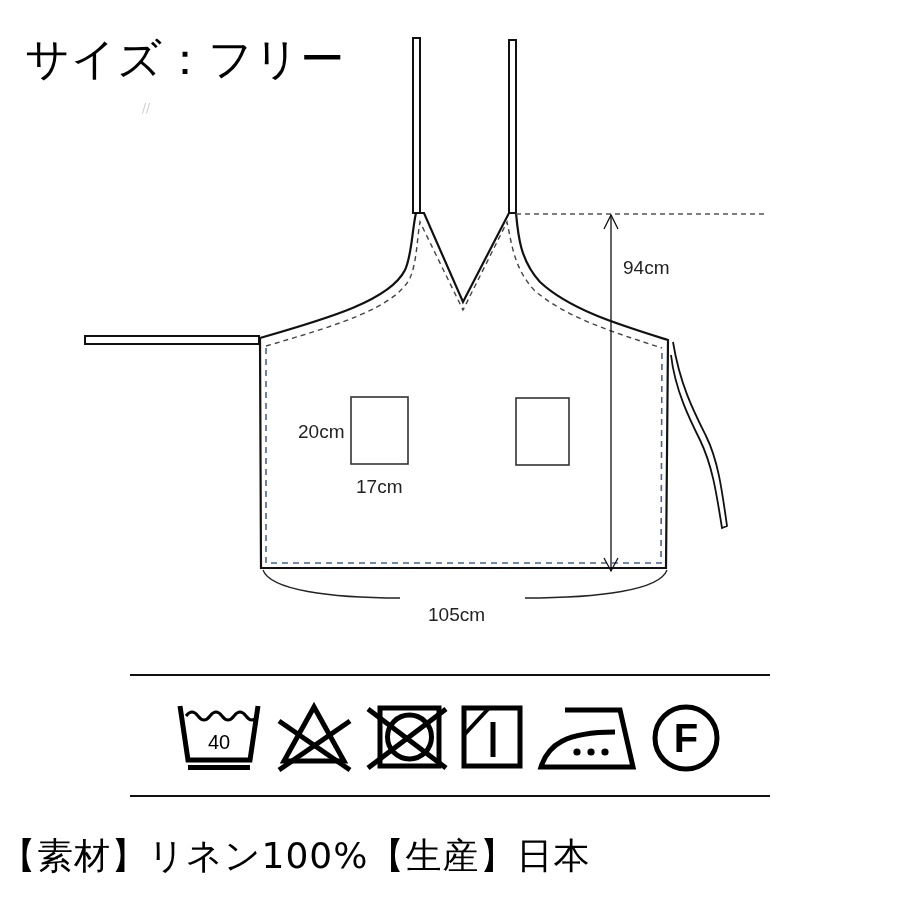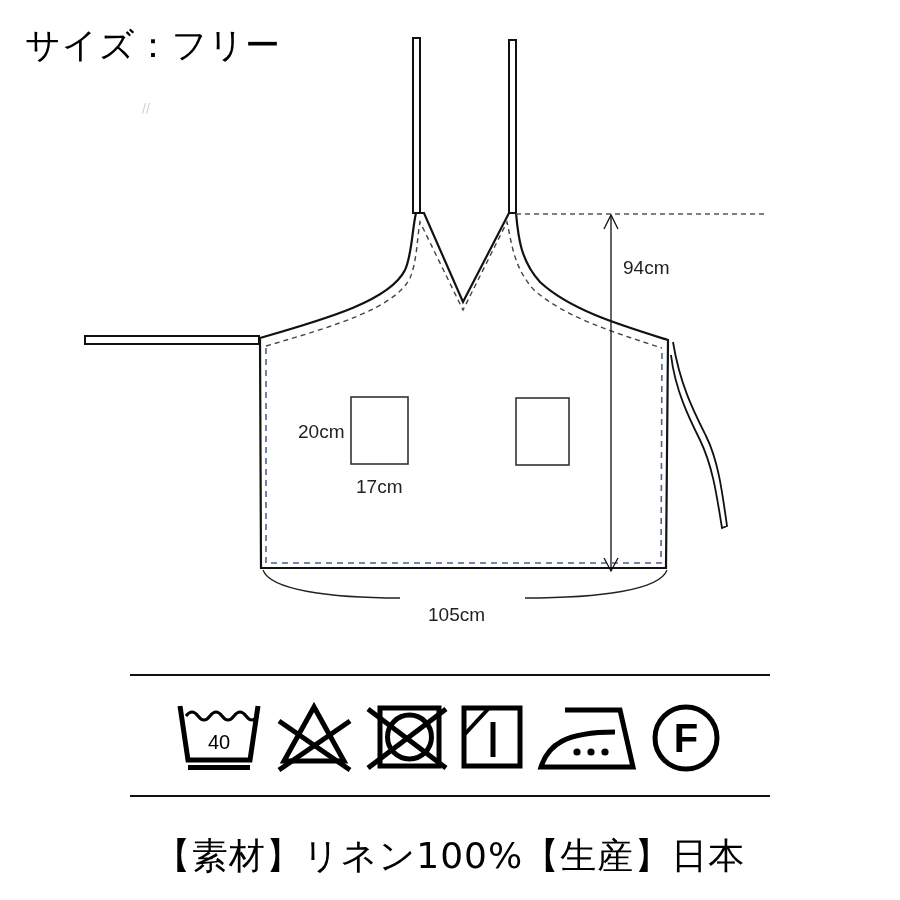--- a/index.html
+++ b/index.html
@@ -1,25 +1,25 @@
 <!DOCTYPE html>
 <html><head>
   <meta charset="utf-8">
   <style>
     html, body { margin: 0; padding: 0; background: #ffffff; }
     body { width: 900px; height: 900px; position: relative; overflow: hidden;
            font-family: "DejaVu Sans", "Liberation Sans", sans-serif; color: #000; }
-    .size-title { position: absolute; left: 25px; top: 22px; font-size: 35px; letter-spacing: 1px; }
+    .size-title { position: absolute; left: 25px; top: 30px; font-size: 44px; letter-spacing: 1px; }
     .diagram { position: absolute; left: 0; top: 0; }
     .dim-label { font-family: "Liberation Sans", "DejaVu Sans", sans-serif; font-size: 19px; fill: #222; }
     .rule { position: absolute; left: 130px; width: 640px; height: 2px; background: #111; }
     .rule.top { top: 674px; }
     .rule.bottom { top: 795px; }
     .care-row { position: absolute; left: 0; top: 0; }
-    .footer { position: absolute; left: 0; width: 900px; top: 832px; text-align: center;
+    .footer { position: absolute; left: 0; width: 900px; top: 832px; text-align: left;
               font-size: 36px; letter-spacing: 1px; }
   </style>
 </head>
 <body>
 
 <div class="size-title">サイズ：フリー</div>
 
 <svg class="diagram" width="900" height="660" viewBox="0 0 900 660">
 
   <rect x="413" y="38" width="7" height="175" fill="#fff" stroke="#111" stroke-width="2"></rect>

